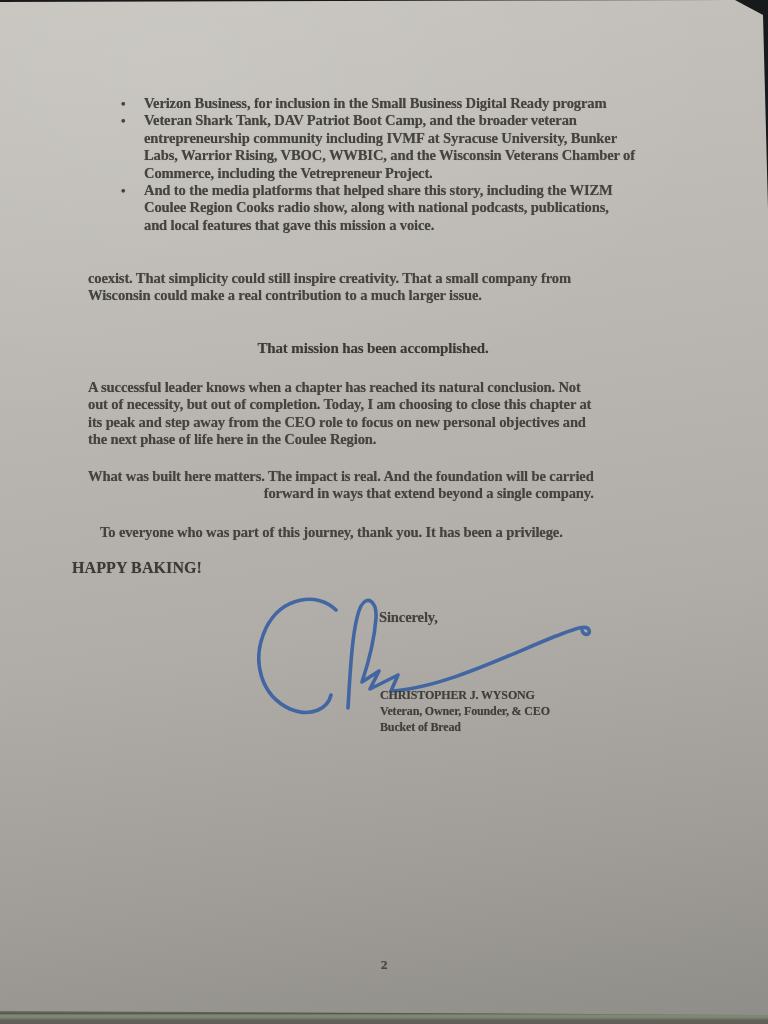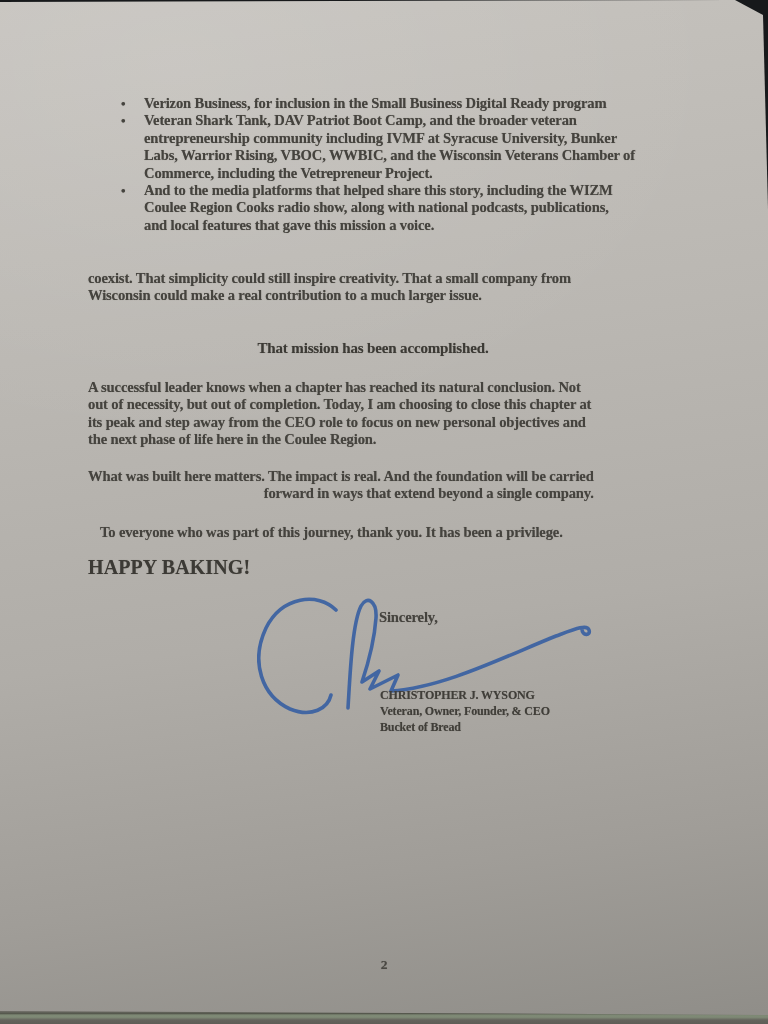--- a/index.html
+++ b/index.html
@@ -34,21 +34,21 @@
   }
   .line{white-space:nowrap;}
   .bullet-list{left:120px;top:95px;width:600px;}
   .bullet-item{position:relative;padding-left:24px;}
   .dot{position:absolute;left:1px;top:0;font-size:13px;}
   .center-bold{left:88px;top:340px;width:570px;text-align:center;font-size:15px;color:#3c3a35;}
   .p1{left:88px;top:270px;}
   .p2{left:88px;top:379px;}
   .p3{left:88px;top:468px;text-align:right;}
   .p4{left:88px;top:524px;margin-left:12px;}
-  .happy{left:88px;top:559px;font-size:20px;color:#3c3a35;letter-spacing:0.1px;}
+  .happy{left:72px;top:559px;font-size:16px;color:#3c3a35;letter-spacing:0.1px;}
   .sincerely{left:379px;top:609px;}
   .sigblock{left:380px;top:688px;font-size:12px;line-height:15.9px;color:#403e39;}
   .pagenum{left:0;top:956px;width:768px;text-align:center;font-size:13.5px;color:#4a4843;}
   .sig-svg{position:absolute;left:248px;top:588px;width:360px;height:130px;}
 </style>
 </head>
 <body>
 
 <div class="photo">
   <div class="table-strip"></div>

